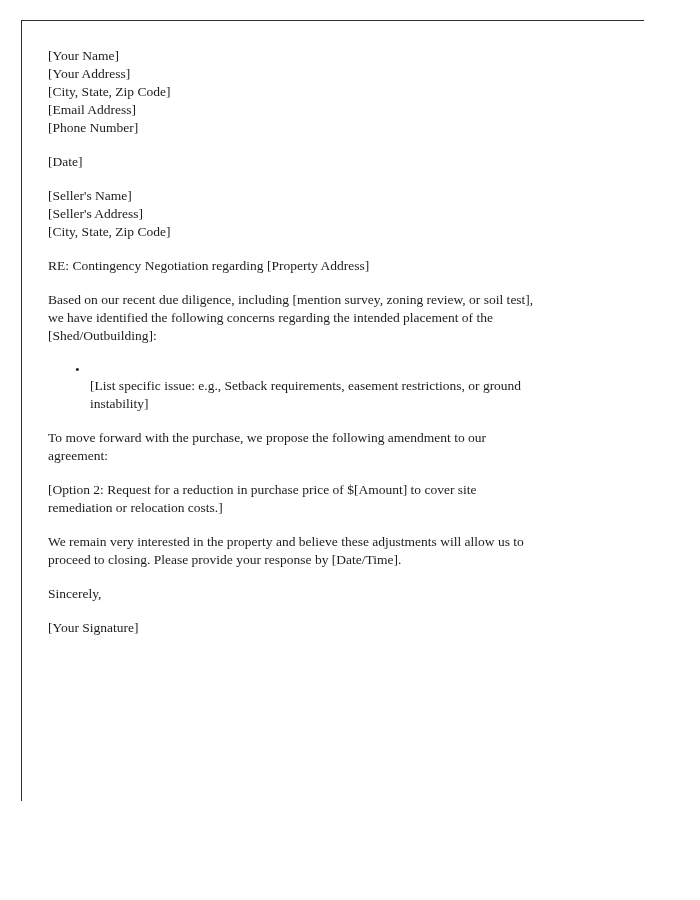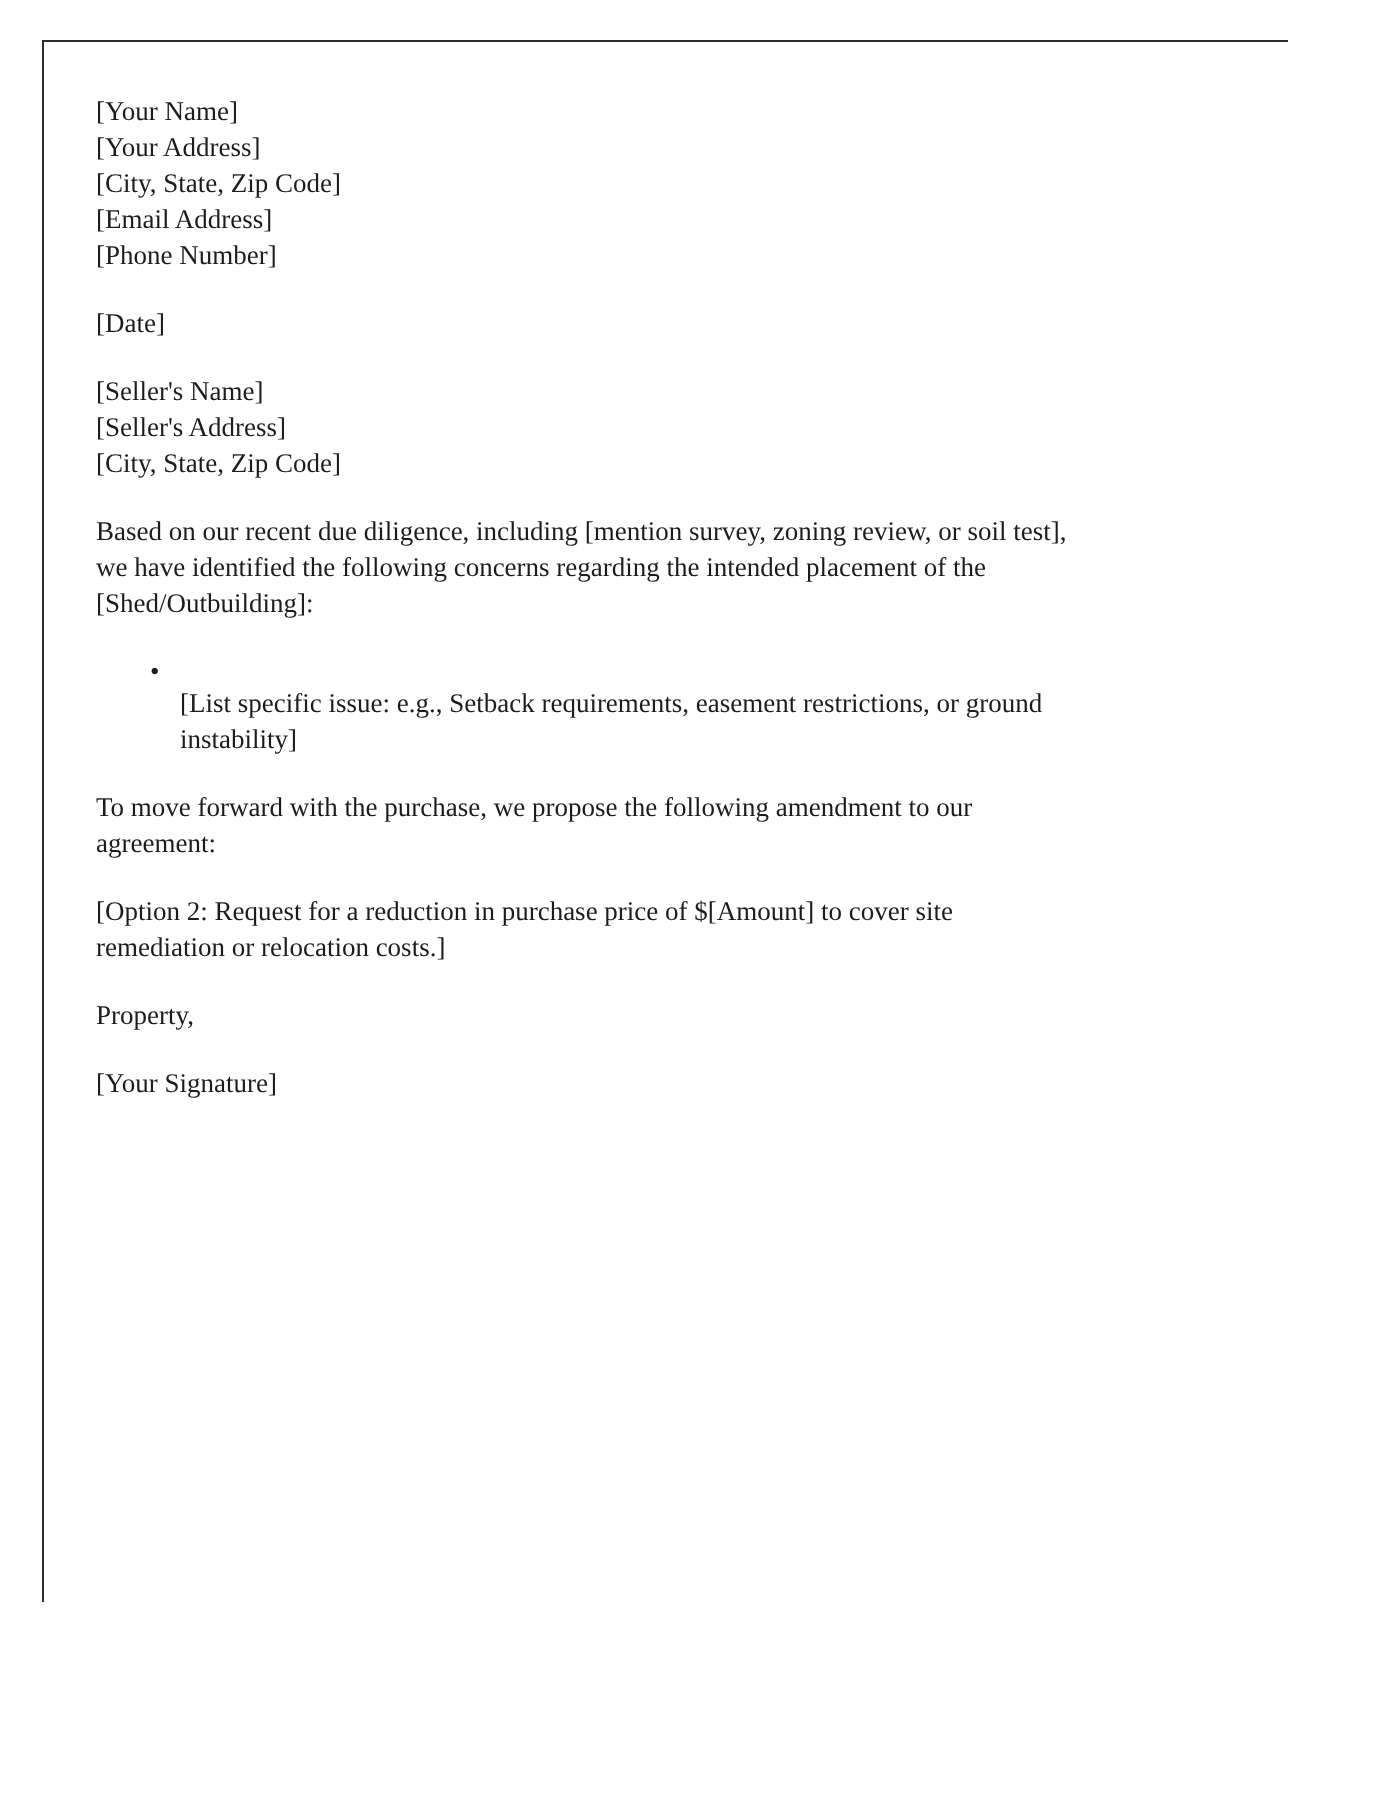--- a/index.html
+++ b/index.html
@@ -63,20 +63,21 @@
 [City, State, Zip Code]
 [Email Address]
 [Phone Number]</p>
 
       <p class="block">[Date]</p>
 
       <p class="block">[Seller's Name]
 [Seller's Address]
 [City, State, Zip Code]</p>
 
+      <p class="block">RE: Contingency Negotiation regarding [Property Address]</p>
 
 
 
       <p class="block">Based on our recent due diligence, including [mention survey, zoning review, or soil test],
 we have identified the following concerns regarding the intended placement of the
 [Shed/Outbuilding]:</p>
 
       <div class="bullet-row">
         <span class="bullet-marker">•</span>
         <span class="bullet-text">[List specific issue: e.g., Setback requirements, easement restrictions, or ground
@@ -84,20 +85,22 @@
       </div>
 
       <p class="block">To move forward with the purchase, we propose the following amendment to our
 agreement:</p>
 
 
       <p class="block">[Option 2: Request for a reduction in purchase price of $[Amount] to cover site
 remediation or relocation costs.]</p>
 
 
+      <p class="block">We remain very interested in the property and believe these adjustments will allow us to
+proceed to closing. Please provide your response by [Date/Time].</p>
 
-      <p class="block">Property,</p>
+      <p class="block">Sincerely,</p>
 
       <p class="block">[Your Signature]</p>
 
     </div>
   </div>
 </div>
 
 </body></html>

